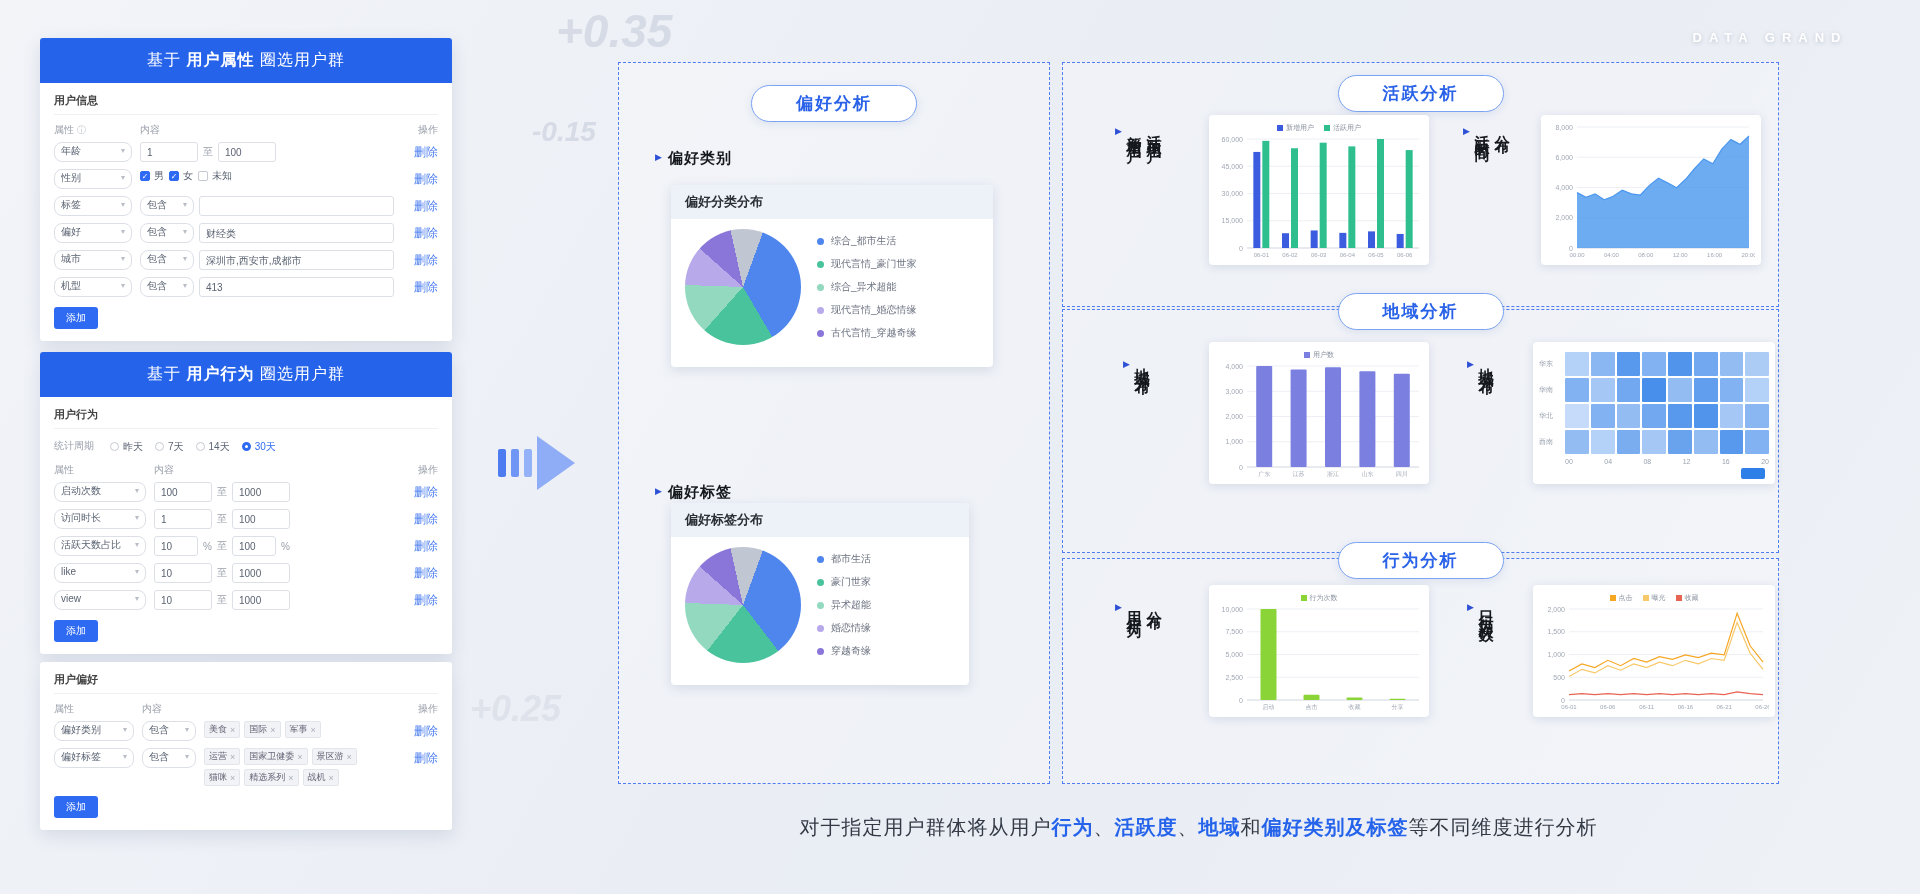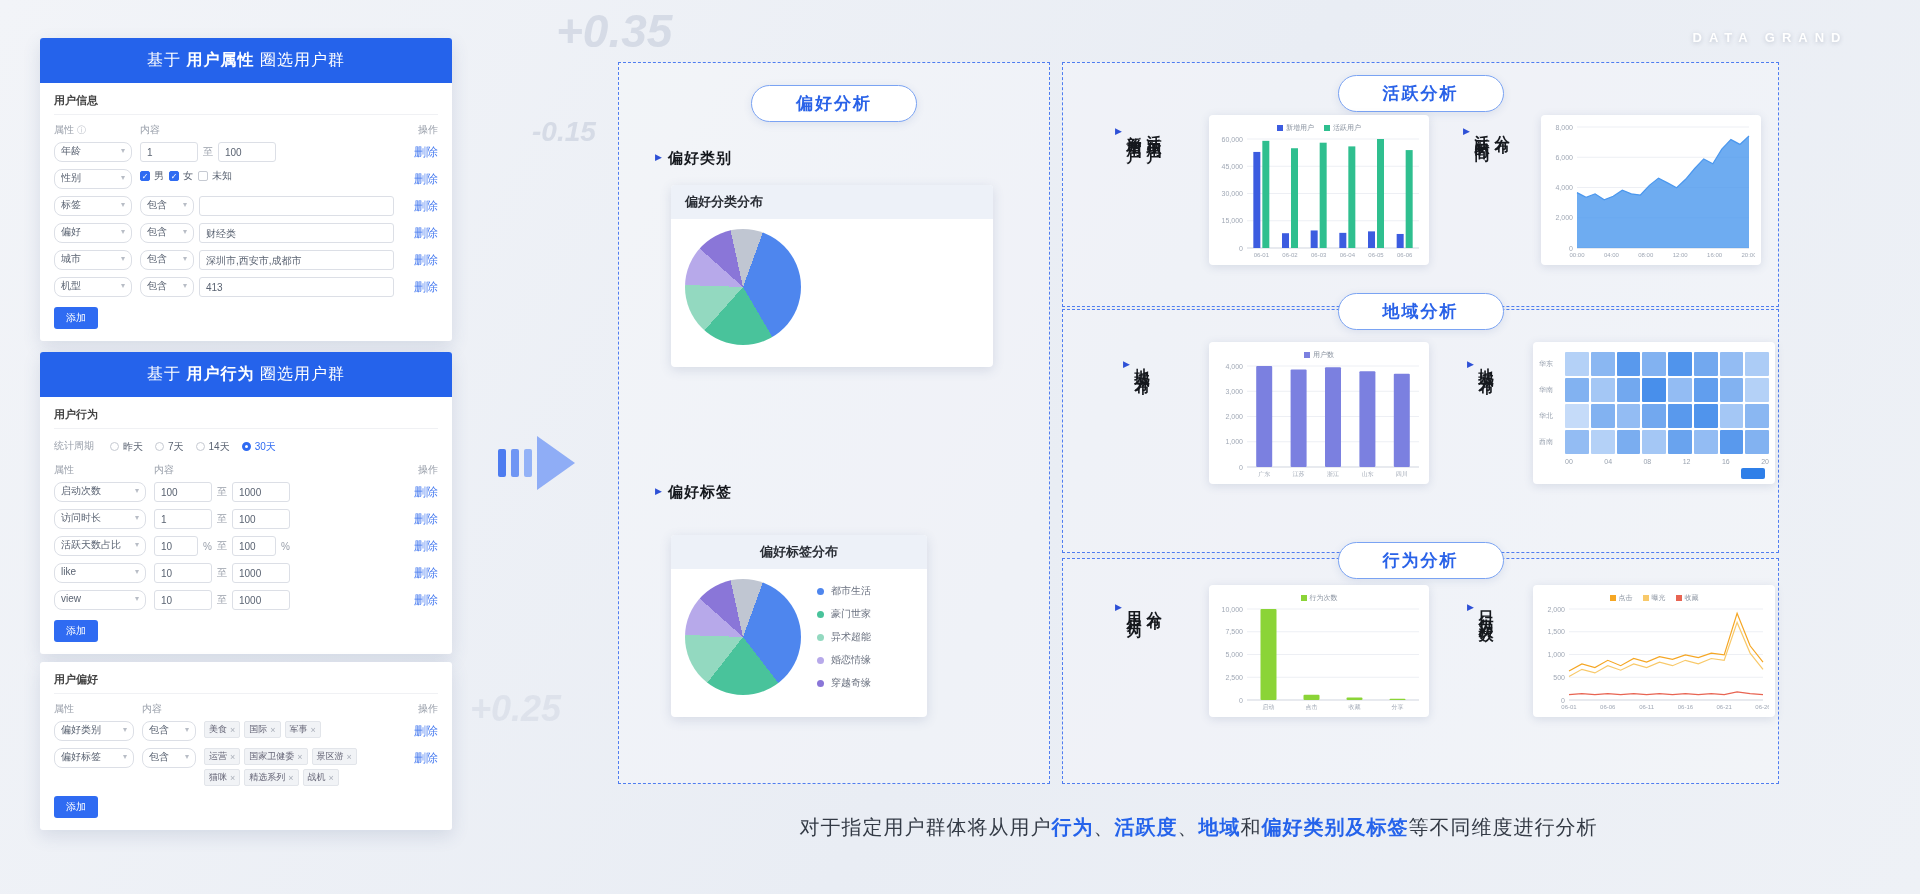--- a/index.html
+++ b/index.html
@@ -335,27 +335,34 @@
   <div class="dash-box" style="left:618px;top:62px;width:430px;height:720px;">
     <div class="pill-wrap" style="top:22px;"><span class="pill">偏好分析</span></div>
     <div class="sec-label" style="left:36px;top:86px;">
         <span class="tri">▶</span>
         <b>偏好类别</b>
       </div>
     <div class="chart-card" style="left:52px;top:122px;width:322px;height:182px;">
       <div class="card-hd">偏好分类分布</div>
       <div class="card-bd">
         <div class="pie" style="background: conic-gradient(from 20deg, rgb(78, 134, 238) 0deg, rgb(78, 134, 238) 129.6deg, rgb(73, 195, 155) 129.6deg, rgb(73, 195, 155) 201.6deg, rgb(147, 217, 192) 201.6deg, rgb(147, 217, 192) 252deg, rgb(183, 169, 234) 252deg, rgb(183, 169, 234) 291.6deg, rgb(138, 118, 216) 291.6deg, rgb(138, 118, 216) 327.6deg, rgb(192, 198, 210) 327.6deg, rgb(192, 198, 210) 360deg);"></div>
+        <ul class="legend">
+            <li><span class="ldot" style="background: rgb(78, 134, 238);"></span>综合_都市生活</li>
+            <li><span class="ldot" style="background: rgb(73, 195, 155);"></span>现代言情_豪门世家</li>
+            <li><span class="ldot" style="background: rgb(147, 217, 192);"></span>综合_异术超能</li>
+            <li><span class="ldot" style="background: rgb(183, 169, 234);"></span>现代言情_婚恋情缘</li>
+            <li><span class="ldot" style="background: rgb(138, 118, 216);"></span>古代言情_穿越奇缘</li>
+          </ul>
       </div>
     </div>
     <div class="sec-label" style="left:36px;top:420px;">
         <span class="tri">▶</span>
         <b>偏好标签</b>
       </div>
-    <div class="chart-card" style="left:52px;top:472px;width:256px;height:182px;text-align:center;">
+    <div class="chart-card" style="left:52px;top:440px;width:298px;height:182px;">
       <div class="card-hd">偏好标签分布</div>
       <div class="card-bd">
         <div class="pie" style="background: conic-gradient(from 20deg, rgb(78, 134, 238) 0deg, rgb(78, 134, 238) 122.4deg, rgb(73, 195, 155) 122.4deg, rgb(73, 195, 155) 198deg, rgb(147, 217, 192) 198deg, rgb(147, 217, 192) 252deg, rgb(183, 169, 234) 252deg, rgb(183, 169, 234) 291.6deg, rgb(138, 118, 216) 291.6deg, rgb(138, 118, 216) 327.6deg, rgb(192, 198, 210) 327.6deg, rgb(192, 198, 210) 360deg);"></div>
         <ul class="legend">
             <li><span class="ldot" style="background: rgb(78, 134, 238);"></span>都市生活</li>
             <li><span class="ldot" style="background: rgb(73, 195, 155);"></span>豪门世家</li>
             <li><span class="ldot" style="background: rgb(147, 217, 192);"></span>异术超能</li>
             <li><span class="ldot" style="background: rgb(183, 169, 234);"></span>婚恋情缘</li>
             <li><span class="ldot" style="background: rgb(138, 118, 216);"></span>穿越奇缘</li>
           </ul>

